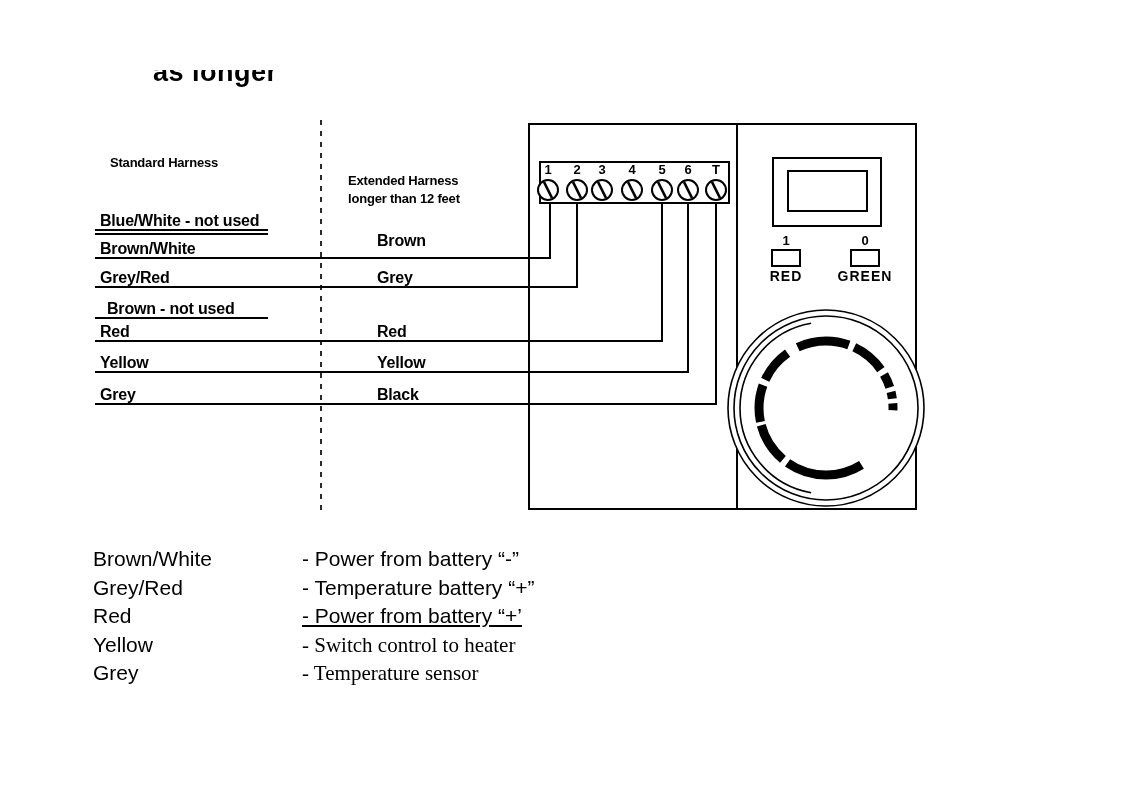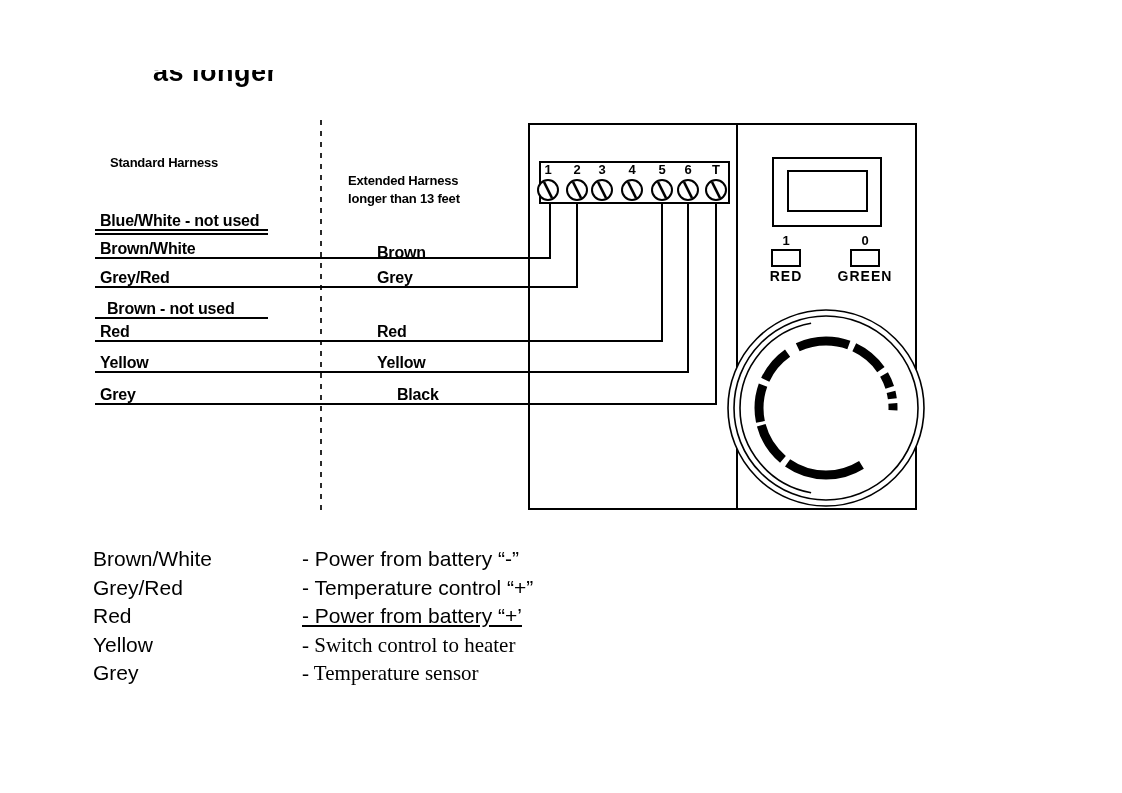--- a/index.html
+++ b/index.html
@@ -38,38 +38,38 @@
 </head>
 <body>
 
 <div class="abs heading-clip">
   <span>as longer</span>
 </div>
 
 <div class="abs hdr" style="left:110px;top:126px;margin-top:28px;">Standard Harness</div>
 <div class="abs hdr" style="left:348px;top:126px;margin-top:46px;">
   <div>Extended Harness</div>
-  <div>longer than 13 feet</div>
+  <div>longer than 12 feet</div>
 </div>
 
 <div class="abs dash-divider"></div>
 
 <div class="abs dlbl" style="left:100px;top:213px;">Blue/White - not used</div>
 <div class="abs dlbl" style="left:100px;top:241px;">Brown/White</div>
 <div class="abs dlbl" style="left:100px;top:270px;">Grey/Red</div>
 <div class="abs dlbl" style="left:100px;top:301px;padding-left:7px;">Brown - not used</div>
 <div class="abs dlbl" style="left:100px;top:324px;">Red</div>
 <div class="abs dlbl" style="left:100px;top:355px;">Yellow</div>
 <div class="abs dlbl" style="left:100px;top:387px;">Grey</div>
 
-<div class="abs dlbl" style="left:377px;top:245px;">Brown</div>
+<div class="abs dlbl" style="left:377px;top:233px;">Brown</div>
 <div class="abs dlbl" style="left:377px;top:270px;">Grey</div>
 <div class="abs dlbl" style="left:377px;top:324px;">Red</div>
 <div class="abs dlbl" style="left:377px;top:355px;">Yellow</div>
-<div class="abs dlbl" style="left:377px;top:387px;margin-left:20px;">Black</div>
+<div class="abs dlbl" style="left:377px;top:387px;">Black</div>
 
 <div class="abs hline" style="left:95px;top:229px;width:173px;"></div>
 <div class="abs hline" style="left:95px;top:233px;width:173px;"></div>
 <div class="abs hline" style="left:95px;top:257px;width:456px;"></div>
 <div class="abs hline" style="left:95px;top:286px;width:483px;"></div>
 <div class="abs hline" style="left:95px;top:317px;width:173px;"></div>
 <div class="abs hline" style="left:95px;top:340px;width:568px;"></div>
 <div class="abs hline" style="left:95px;top:371px;width:594px;"></div>
 <div class="abs hline" style="left:95px;top:403px;width:622px;"></div>
 
@@ -138,19 +138,19 @@
 <svg class="abs dial-svg" width="240" height="240" viewBox="0 0 240 240">
   <circle cx="120" cy="120" r="98" fill="#ffffff" stroke="#000" stroke-width="1.6"></circle>
   <circle cx="120" cy="120" r="92" fill="none" stroke="#000" stroke-width="1.6"></circle>
   <path d="M 105.1 204.7 A 86 86 0 0 1 105.1 35.3" fill="none" stroke="#000" stroke-width="1.6"></path>
   <circle cx="120" cy="120" r="67" fill="none" stroke="#000" stroke-width="9" pathLength="360" stroke-dasharray="2 56 67 5 35 3 32 5 30 10 45 5 30 5 12 4 6 4 4"></circle>
 </svg>
 
 <div class="abs leg-wire" style="top:546px;">Brown/White</div>
 <div class="abs leg-desc" style="top:546px;">- Power from battery “-”</div>
 <div class="abs leg-wire" style="top:575px;">Grey/Red</div>
-<div class="abs leg-desc" style="top:575px;">- Temperature control “+”</div>
+<div class="abs leg-desc" style="top:575px;">- Temperature battery “+”</div>
 <div class="abs leg-wire" style="top:603px;">Red</div>
 <div class="abs leg-desc" style="top:603px;text-decoration:underline;">- Power from battery “+’</div>
 <div class="abs leg-wire" style="top:632px;">Yellow</div>
 <div class="abs leg-desc" style="top:632px;font-family:Liberation Serif, serif;">- Switch control to heater</div>
 <div class="abs leg-wire" style="top:660px;">Grey</div>
 <div class="abs leg-desc" style="top:660px;font-family:Liberation Serif, serif;">- Temperature sensor</div>
 
 </body></html>

